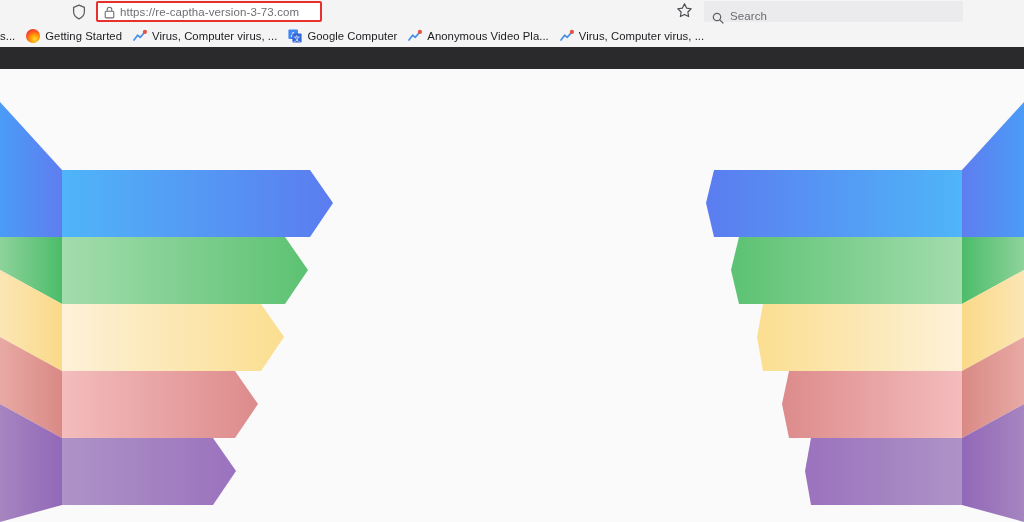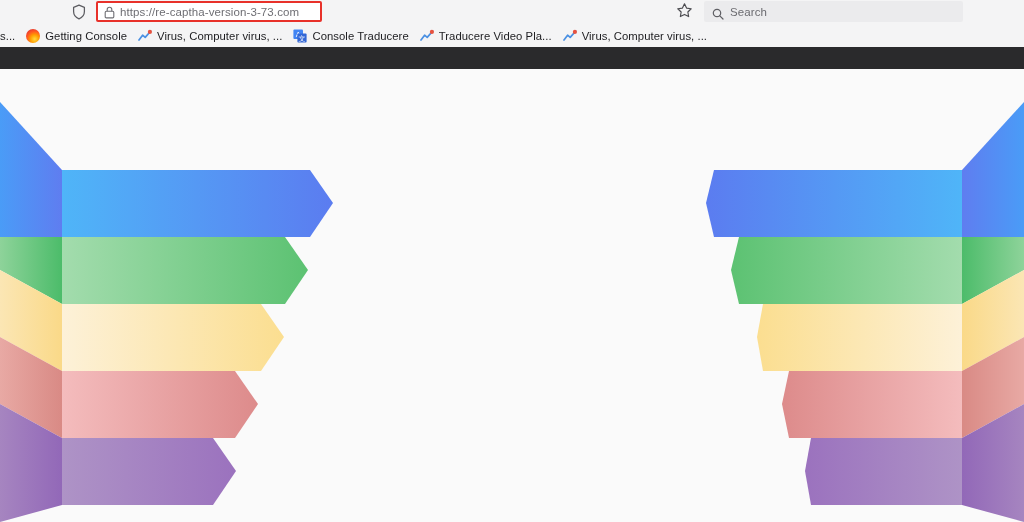--- a/index.html
+++ b/index.html
@@ -54,21 +54,21 @@
     position: absolute; left: 676px; top: 2px;
     width: 17px; height: 17px;
     cursor: pointer;
   }
 
   #searchbar {
     position: absolute; left: 704px; top: 1px;
     width: 259px; height: 21px;
     background: #ebebed;
     border-radius: 2px;
-    display: flex; align-items: center;
+    display: flex; align-items: flex-end;
     padding: 0 8px;
   }
   #search-glyph { width: 12px; height: 12px; margin-right: 6px; flex: 0 0 auto; }
   #search-placeholder {
     font-size: 11.5px; color: #6b6b70;
     letter-spacing: .1px;
   }
 
   
   #bookmarks-row {
@@ -165,21 +165,21 @@
   </div>
 
   <div id="bookmarks-row">
 
     <div class="bm truncated">
       <span class="bm-label">s...</span>
     </div>
 
     <div class="bm">
       <span class="bm-ico ico-firefox"></span>
-      <span class="bm-label">Getting Console</span>
+      <span class="bm-label">Getting Started</span>
     </div>
 
 
     <div class="bm">
       <span class="bm-ico ico-chart">
         <svg viewBox="0 0 14 14" width="14" height="14">
           <polyline points="1,11 4.6,6.2 7.2,8.4 12.6,2.2" fill="none" stroke="#4a90e2" stroke-width="1.7" stroke-linecap="round" stroke-linejoin="round"></polyline>
           <circle cx="11.9" cy="2.9" r="2.1" fill="#e8523f"></circle>
         </svg>
       </span>
@@ -188,32 +188,32 @@
 
     <div class="bm">
       <span class="bm-ico">
         <svg viewBox="0 0 14 14" width="14" height="14">
           <rect x="0.4" y="0.4" width="9.6" height="9.6" rx="1" fill="#4285f4"></rect>
           <text x="5.2" y="7.9" font-size="7.4" fill="#ffffff" text-anchor="middle" font-family="'Liberation Sans', sans-serif">A</text>
           <rect x="4.4" y="4.4" width="9.2" height="9.2" rx="1" fill="#3367d6"></rect>
           <text x="9" y="11.7" font-size="7" fill="#ffffff" text-anchor="middle" font-family="'Liberation Sans', sans-serif">文</text>
         </svg>
       </span>
-      <span class="bm-label">Console Traducere</span>
+      <span class="bm-label">Google Computer</span>
     </div>
 
 
     <div class="bm">
       <span class="bm-ico ico-chart">
         <svg viewBox="0 0 14 14" width="14" height="14">
           <polyline points="1,11 4.6,6.2 7.2,8.4 12.6,2.2" fill="none" stroke="#4a90e2" stroke-width="1.7" stroke-linecap="round" stroke-linejoin="round"></polyline>
           <circle cx="11.9" cy="2.9" r="2.1" fill="#e8523f"></circle>
         </svg>
       </span>
-      <span class="bm-label">Traducere Video Pla...</span>
+      <span class="bm-label">Anonymous Video Pla...</span>
     </div>
 
 
     <div class="bm">
       <span class="bm-ico ico-chart">
         <svg viewBox="0 0 14 14" width="14" height="14">
           <polyline points="1,11 4.6,6.2 7.2,8.4 12.6,2.2" fill="none" stroke="#4a90e2" stroke-width="1.7" stroke-linecap="round" stroke-linejoin="round"></polyline>
           <circle cx="11.9" cy="2.9" r="2.1" fill="#e8523f"></circle>
         </svg>
       </span>

